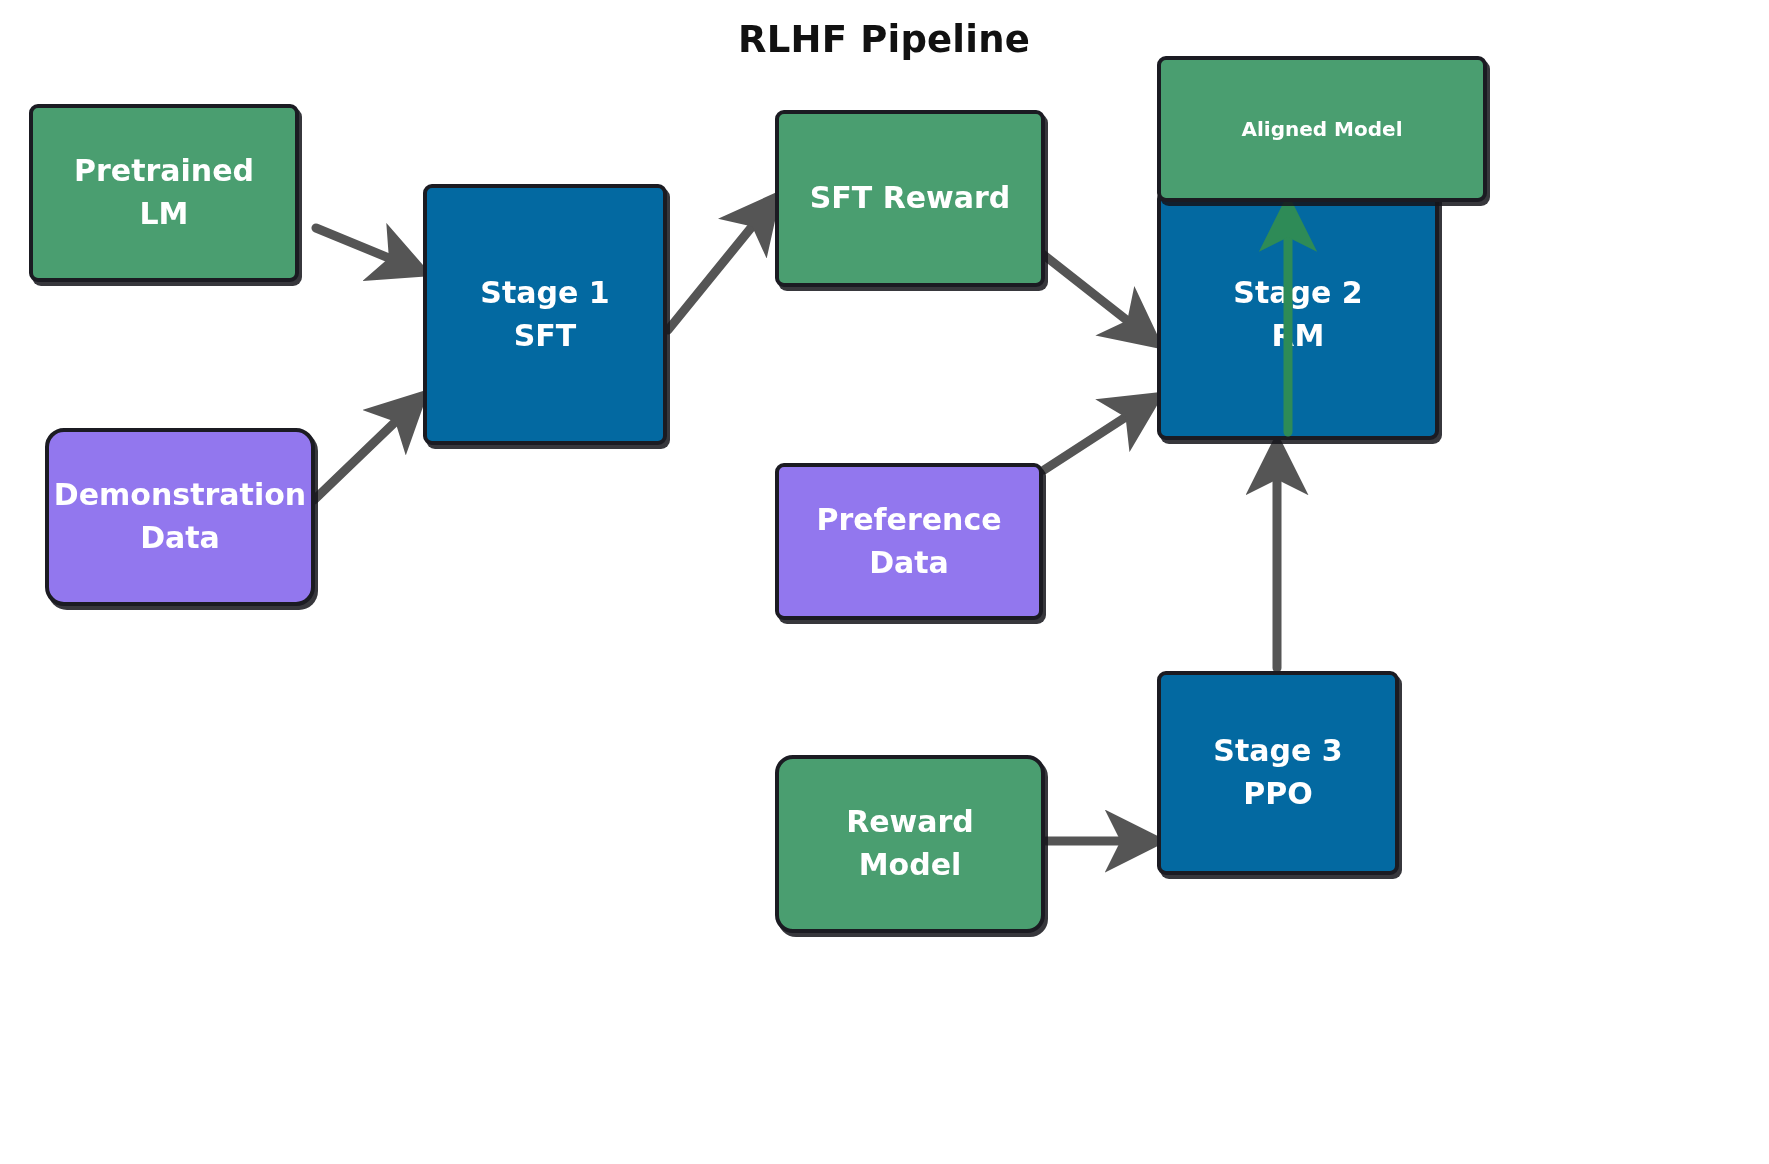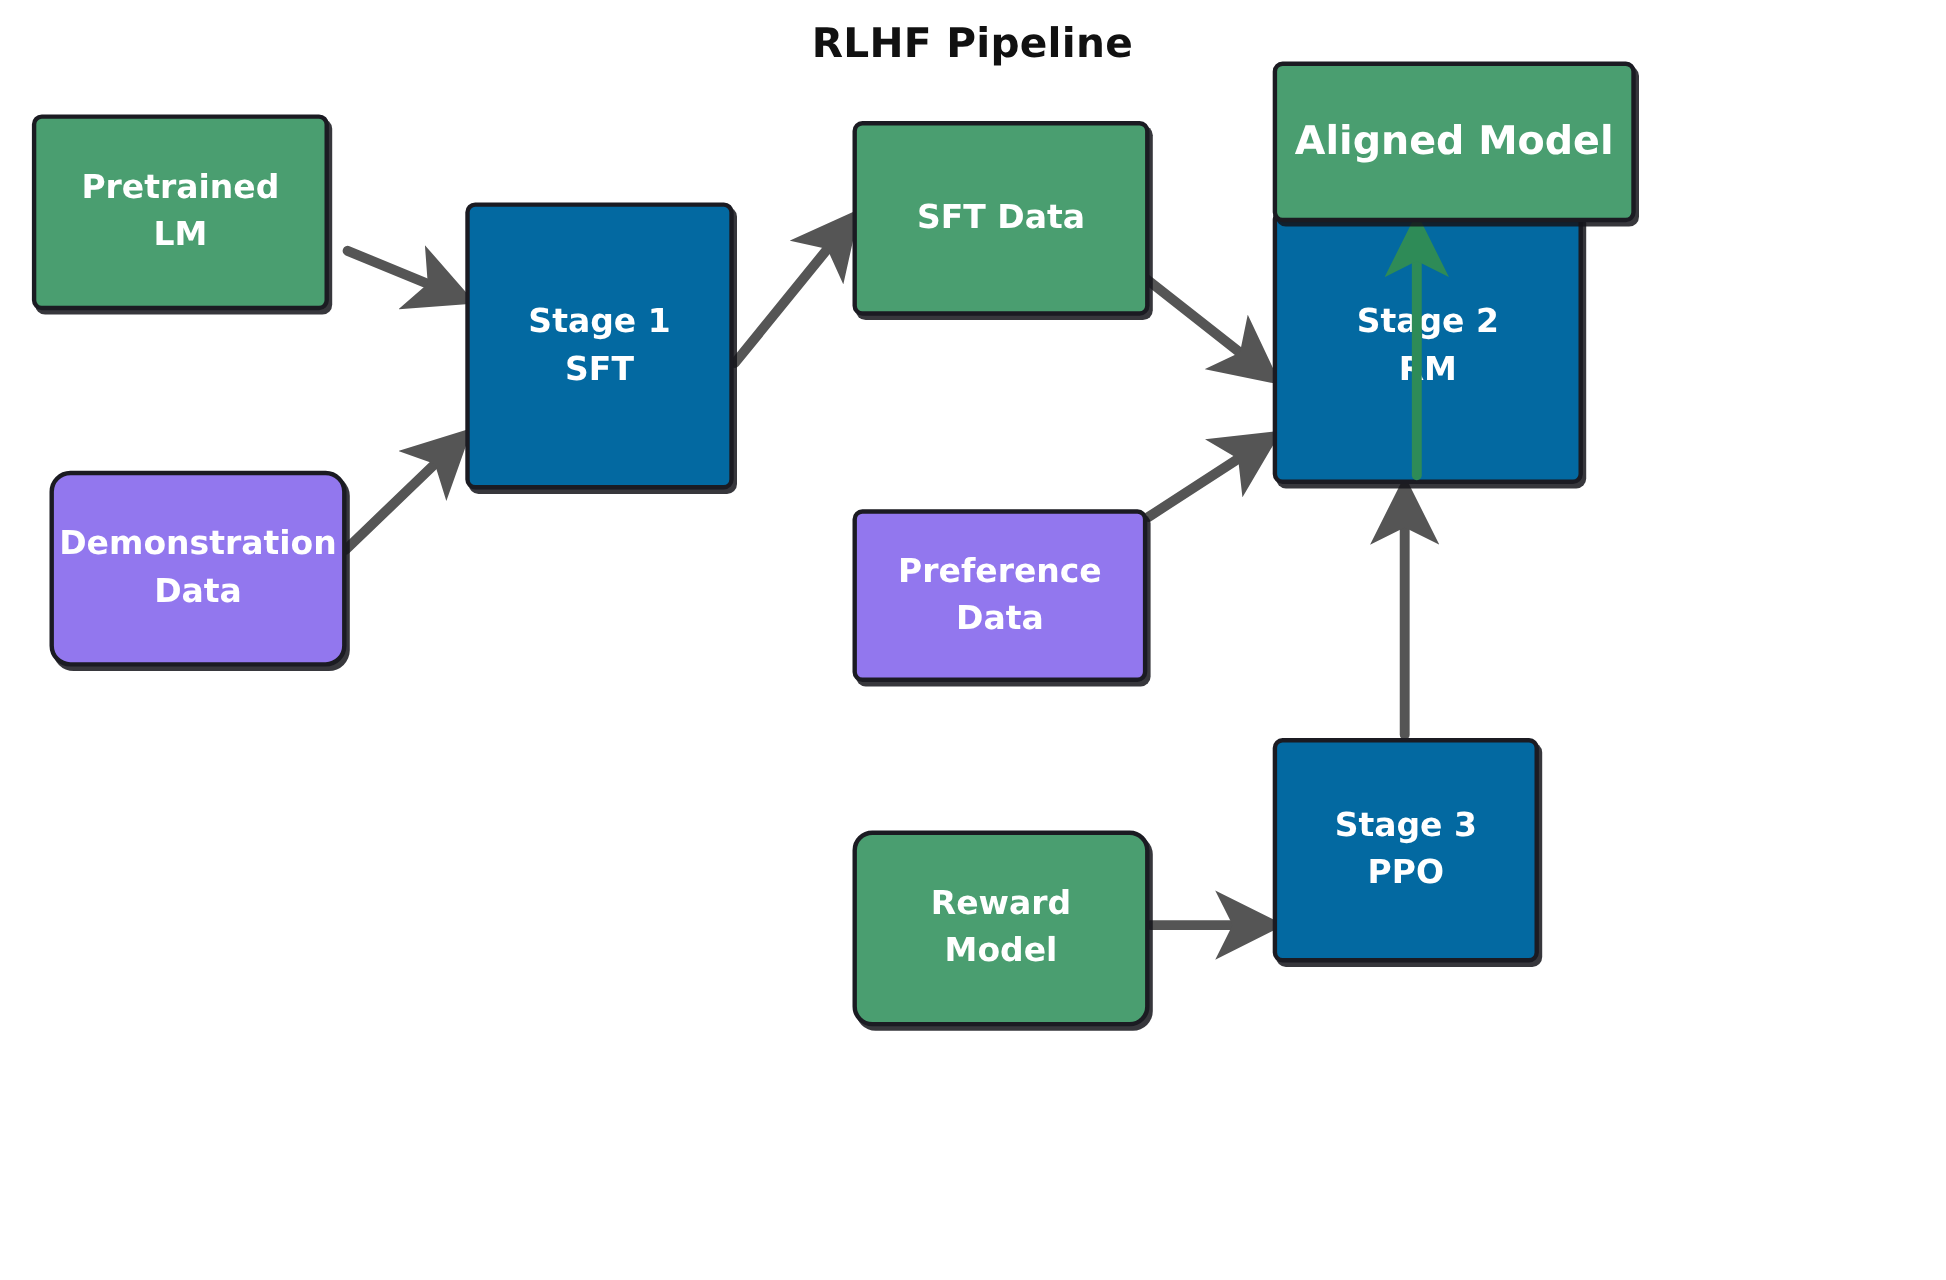--- a/index.html
+++ b/index.html
@@ -49,21 +49,21 @@
     font-weight: bold;
     font-size: 30px;
     line-height: 1.42;
     box-shadow: 3px 4px 0 rgba(20,20,26,0.85);
     white-space: pre-line;
     padding: 0 8px;
   }
   .node.green  { background: #4a9e70; }
   .node.blue   { background: #0369a1; }
   .node.purple { background: #9277ee; }
-  .node.big    { font-size: 36px; }
+  .node.big    { font-size: 20px; }
   .layer-top   { z-index: 5; }
   .layer-mid   { z-index: 3; }
 </style>
 </head>
 <body>
 
 <div id="canvas">
 
   <div class="title">RLHF Pipeline</div>
 
@@ -94,21 +94,21 @@
 
   <div class="node blue layer-mid" style="left:423px;  top:184px;  width:244px; height:261px;">Stage 1
 SFT</div>
 
   <div class="node green layer-mid" style="left:29px;   top:104px;  width:270px; height:178px;">Pretrained
 LM</div>
 
   <div class="node purple layer-mid" style="left:45px;  top:428px;  width:270px; height:178px;border-radius:19px;">Demonstration
 Data</div>
 
-  <div class="node green layer-mid" style="left:775px;  top:110px;  width:270px; height:177px;">SFT Data</div>
+  <div class="node green layer-mid" style="left:775px;  top:110px;  width:270px; height:177px;">SFT Reward</div>
 
   <div class="node purple layer-mid" style="left:775px; top:463px;  width:268px; height:157px;">Preference
 Data</div>
 
   <div class="node blue layer-mid" style="left:1157px; top:190px;  width:282px; height:250px;">Stage 2
 RM</div>
 
   <svg style="position:absolute; left:1157px; top:190px; width:242px; height:260px; z-index:4;" viewBox="0 0 242 260">
     <defs>
       <marker id="ah-green2" viewBox="0 0 12 12" refX="9" refY="6" markerWidth="6.5" markerHeight="6.5" orient="auto-start-reverse">

